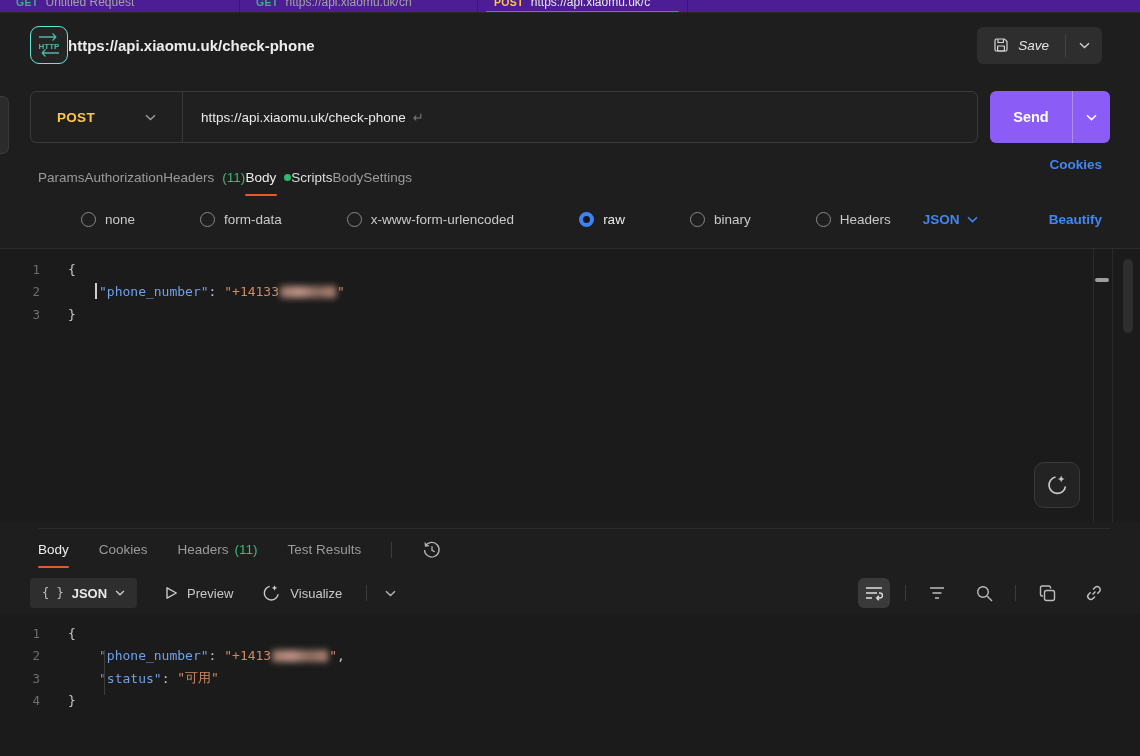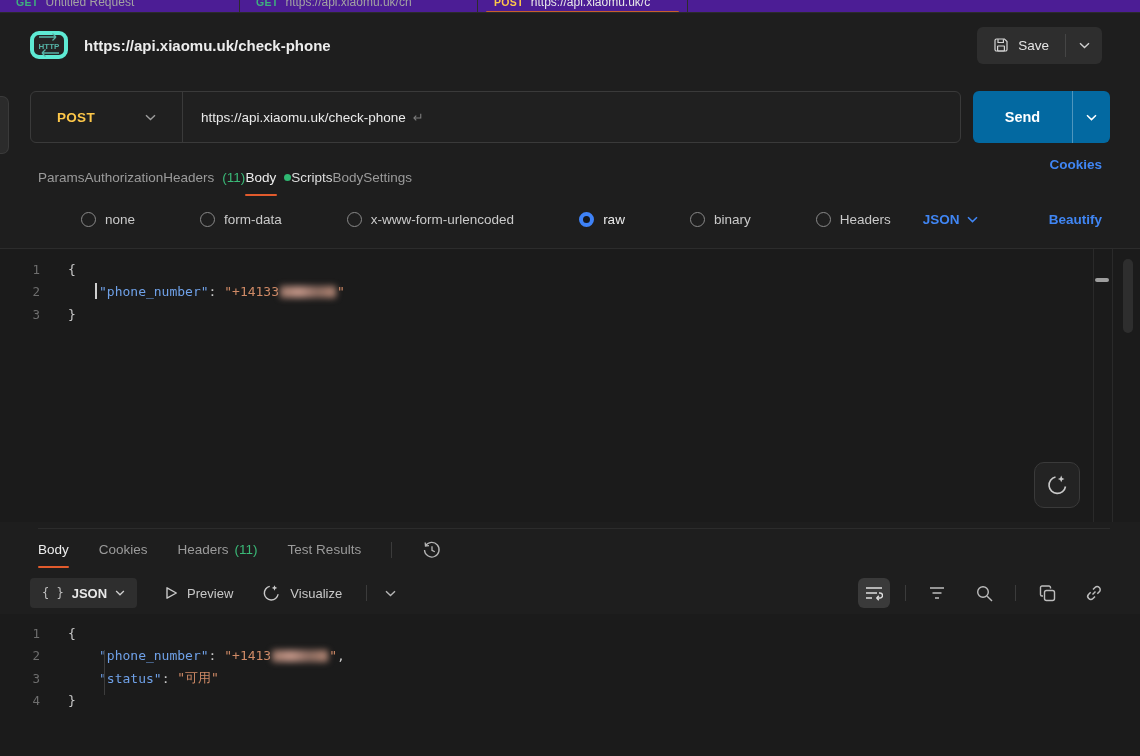--- a/index.html
+++ b/index.html
@@ -19,39 +19,39 @@
   .toptab.active::after{content:'';position:absolute;left:8px;right:8px;bottom:0;height:2px;
     background:#c75f2e;border-radius:1px;}
   .top-right{margin-left:auto;display:flex;align-items:flex-start;gap:9px;padding:0 18px;
     border-left:1px solid #2c2c2c;margin-top:36px;}
   .top-right .env{font-size:12px;color:#b3b3b3;transform:translateY(-5px);white-space:nowrap;}
   .top-right svg{transform:translateY(-7px);}
 
   
   .req-header{position:absolute;top:13px;left:0;right:0;height:64px;display:flex;
     align-items:center;padding:0 38px 0 30px;}
-  .http-badge{width:38px;height:28px;border-radius:9px;background:#242424;border:4px solid #5eead4;
-    display:flex;align-items:center;justify-content:center;margin-right:16px;flex:none;}
+  .http-badge{width:38px;height:38px;border-radius:9px;background:#242424;border:1px solid #5eead4;
+    display:flex;align-items:center;justify-content:center;flex:none;}
   .req-title{font-size:15px;font-weight:bold;color:#ededed;}
   .save-group{margin-left:auto;display:flex;align-items:stretch;background:#2e2e2e;
     border-radius:6px;height:37px;overflow:hidden;}
-  .save-main{display:flex;align-items:center;gap:9px;padding:0 16px;font-size:13.5px;color:#e4e4e4;cursor:pointer;}
+  .save-main{display:flex;align-items:center;gap:9px;padding:0 16px;font-size:13.5px;color:#e4e4e4;cursor:pointer;font-style:italic;}
   .save-sep{width:1px;background:#454545;margin:7px 0;}
   .save-caret{width:36px;display:flex;align-items:center;justify-content:center;cursor:pointer;}
 
   
   .url-row{position:absolute;top:91px;left:30px;right:30px;height:52px;display:flex;}
   .url-box{flex:1;display:flex;align-items:center;background:#202020;border:1px solid #3a3a3a;
     border-radius:6px;margin-right:12px;}
   .method-label{color:#fdc749;font-weight:bold;font-size:13.5px;margin-left:26px;letter-spacing:.3px;}
   .method-caret{margin:0 26px 0 50px;display:flex;align-items:center;}
   .url-vsep{width:1px;align-self:stretch;background:#3a3a3a;}
   .url-text{margin-left:18px;font-size:13.5px;color:#eaeaea;}
   .enter-hint{color:#7c7c7c;margin-left:7px;font-size:13px;}
-  .send-btn{width:137px;background:#0369a1;border-radius:6px;display:flex;overflow:hidden;}
+  .send-btn{width:120px;background:#8b5cf6;border-radius:6px;display:flex;overflow:hidden;}
   .send-main{flex:1;display:flex;align-items:center;justify-content:center;color:#fff;
     font-weight:bold;font-size:14.5px;cursor:pointer;}
   .send-caret{width:38px;display:flex;align-items:center;justify-content:center;
     border-left:1px solid rgba(255,255,255,.3);cursor:pointer;}
 
   
   .tabs-row{position:absolute;top:157px;left:38px;right:38px;height:40px;display:flex;
     align-items:flex-start;font-size:13.5px;color:#9b9b9b;}
   .tab{position:relative;display:flex;align-items:center;gap:8px;height:40px;cursor:pointer;white-space:nowrap;}
   .tab.active{color:#ededed;}

